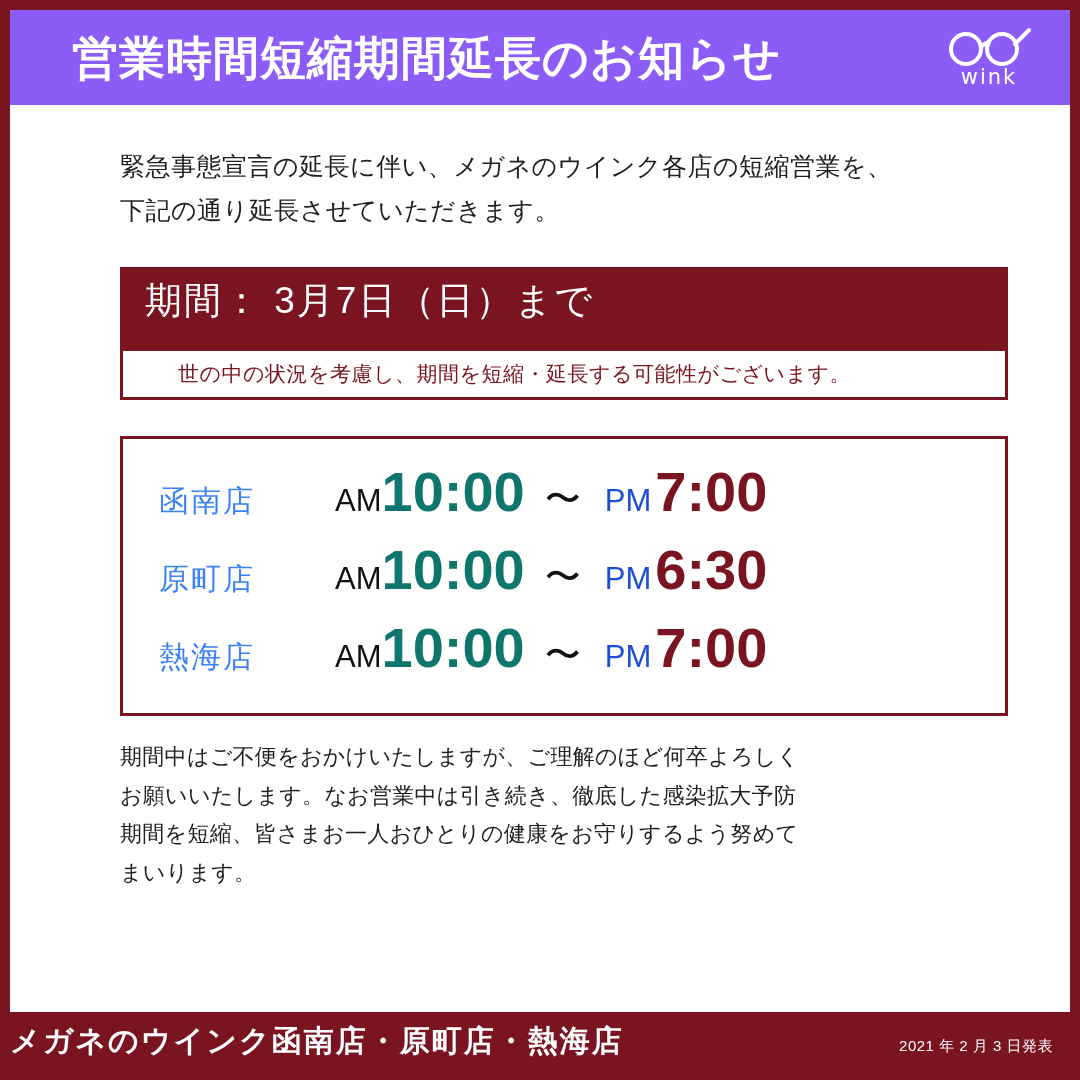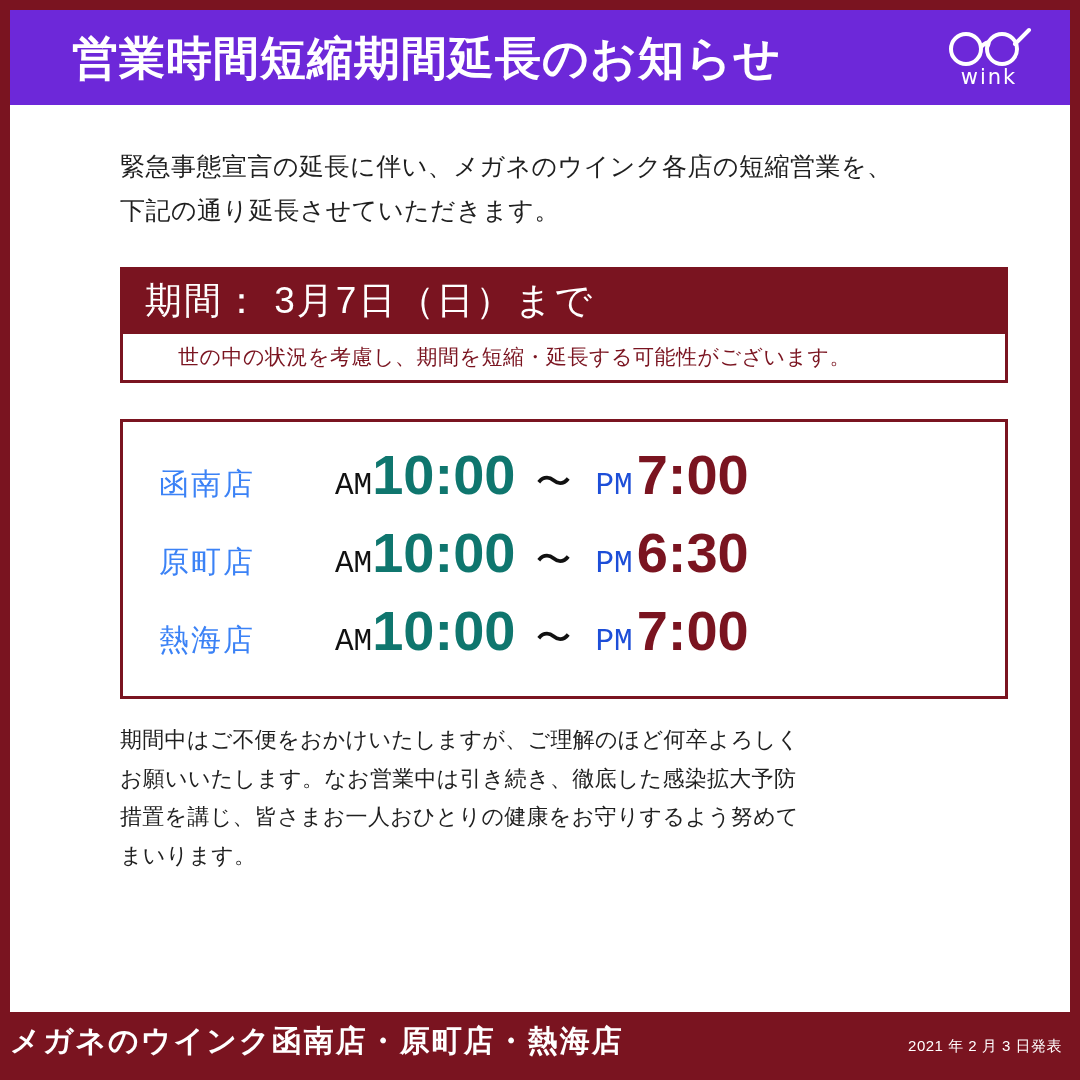--- a/index.html
+++ b/index.html
@@ -19,21 +19,21 @@
     width: 1080px;
     height: 1080px;
     background: #ffffff;
     box-sizing: border-box;
     border: 10px solid #7a1420;
     display: flex;
     flex-direction: column;
   }
   
   .header {
-    background: #6d28d9;
+    background: #8b5cf6;
     height: 95px;
     flex: 0 0 95px;
     display: flex;
     align-items: center;
     justify-content: space-between;
     padding: 0 28px 0 62px;
     box-sizing: border-box;
     position: relative;
   }
   .header-title {
@@ -77,21 +77,21 @@
   }
   
   .period-box {
     margin: 34px 10px 0 58px;
     border: 3px solid #7a1420;
   }
   .period-head {
     background: #7a1420;
     color: #ffffff;
     font-size: 37px;
-    padding: 10px 22px 12px 22px;
+    padding: 10px 22px 29px 22px;
     letter-spacing: 2px;
     line-height: 1.15;
   }
   .period-note {
     color: #7a1420;
     font-size: 21px;
     padding: 9px 20px 10px 22px;
     letter-spacing: 0.5px;
     line-height: 1.3;
     margin-left: 33px;
@@ -121,21 +121,21 @@
     font-size: 30px;
     color: #3b82f6;
     letter-spacing: 2px;
     width: 176px;
     flex: 0 0 176px;
     font-weight: 500;
   }
   .ampm {
     font-size: 31px;
     letter-spacing: 0px;
-    font-family: Liberation Mono, monospace;
+    font-family: Liberation Sans, sans-serif;
   }
   .ampm.am { color: #111111; }
   .ampm.pm { color: #1d4ed8; margin-left: 8px; }
   .time {
     font-size: 56px;
     font-weight: bold;
     letter-spacing: 0px;
     line-height: 1;
   }
   .time.open { color: #0f766e; text-align: center; }
@@ -164,21 +164,21 @@
     position: relative;
   }
   .footer-shops {
     color: #ffffff;
     font-size: 30px;
     font-weight: bold;
     letter-spacing: 2px;
   }
   .footer-date {
     position: absolute;
-    right: 8px;
+    right: 17px;
     bottom: 14px;
     color: #ffffff;
     font-size: 15px;
     letter-spacing: 0.5px;
   }
 </style>
 </head>
 <body>
 
 <div class="poster">
@@ -239,21 +239,21 @@
           <span class="ampm pm">PM</span>
           <span class="time close">7:00</span>
         </div>
 
       </div>
     </div>
 
     <div class="closing">
       <div>期間中はご不便をおかけいたしますが、ご理解のほど何卒よろしく</div>
       <div>お願いいたします。なお営業中は引き続き、徹底した感染拡大予防</div>
-      <div>措置を講じ、皆さまお一人おひとりの健康をお守りするよう努めて</div>
+      <div>期間を短縮、皆さまお一人おひとりの健康をお守りするよう努めて</div>
       <div>まいります。</div>
     </div>
 
   </div>
 
   <div class="footer">
     <div class="footer-shops">メガネのウインク函南店・原町店・熱海店</div>
     <div class="footer-date">2021 年 2 月 3 日発表</div>
   </div>
 

